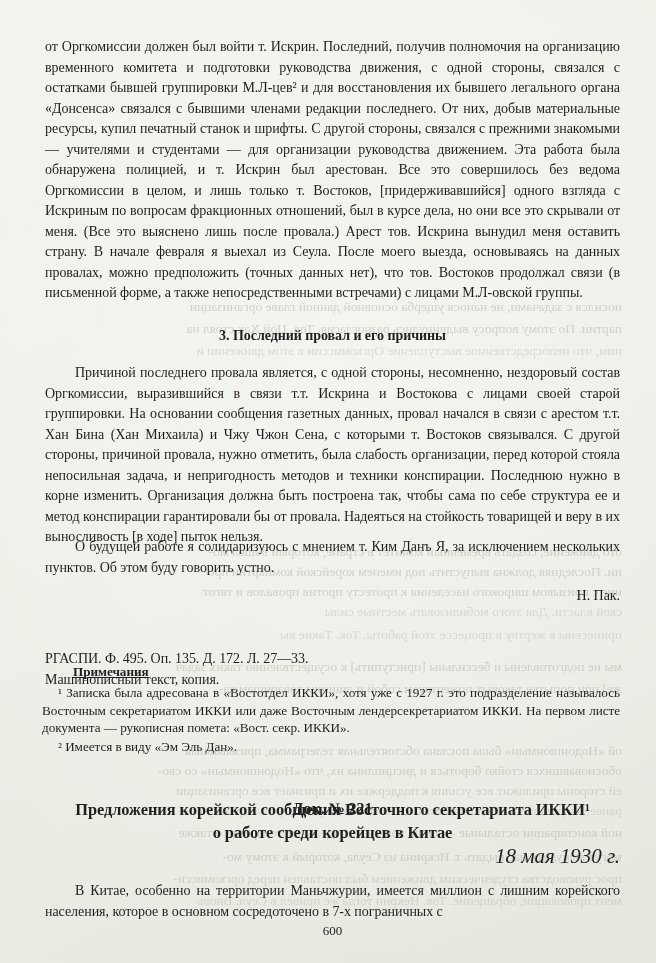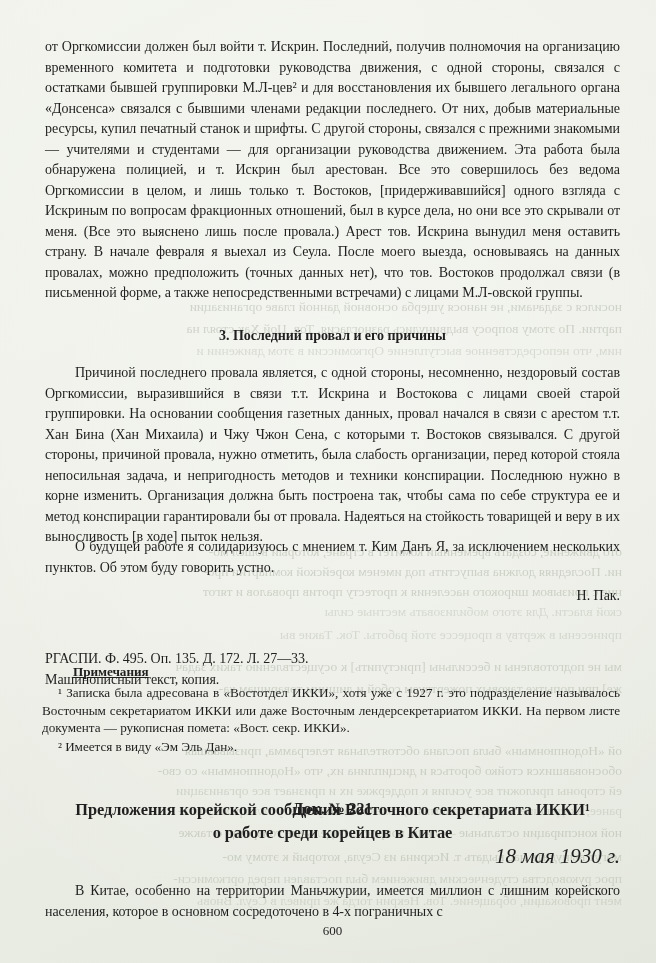--- a/index.html
+++ b/index.html
@@ -139,17 +139,17 @@
   <div class="ink small fn" style="top:738px; left:42px">² Имеется в виду «Эм Эль Дан».</div>
 
   <div class="ink doc-num" style="top:763px">Док. № 221</div>
 
   <div class="ink doc-title" style="top:798px">Предложения корейской сообщения Восточного секретариата ИККИ¹</div>
 
   <div class="ink doc-title" style="top:821px">о работе среди корейцев в Китае</div>
 
   <div class="ink date-line" style="top:846px">18 мая 1930 г.</div>
 
-  <div class="ink indent" style="top:881px">В Китае, особенно на территории Маньчжурии, имеется миллион с лишним корейского населения, которое в основном сосредоточено в 4-х пограничных с</div>
+  <div class="ink indent" style="top:881px">В Китае, особенно на территории Маньчжурии, имеется миллион с лишним корейского населения, которое в основном сосредоточено в 7-х пограничных с</div>
 
   <div class="ink page-num" style="top:921px">600</div>
 
 </div>
 
 </body></html>

